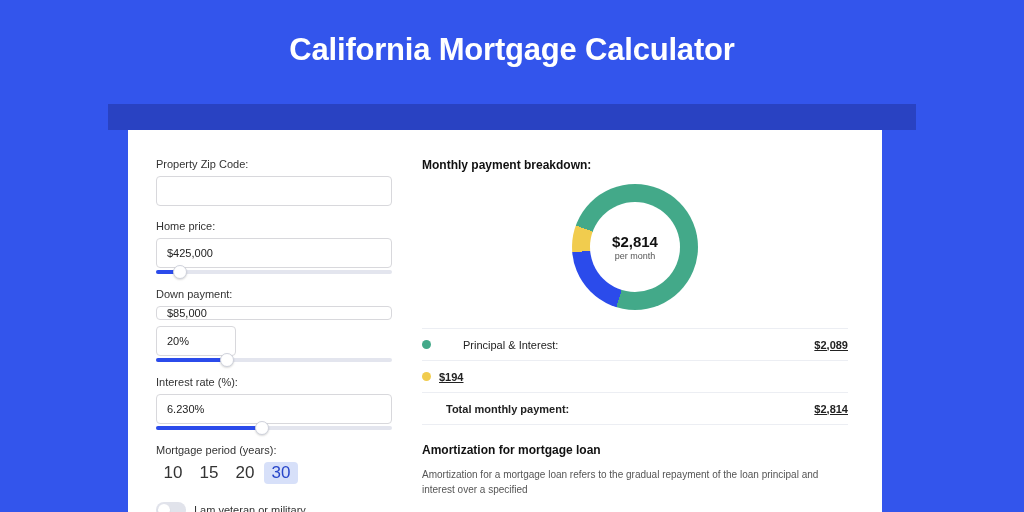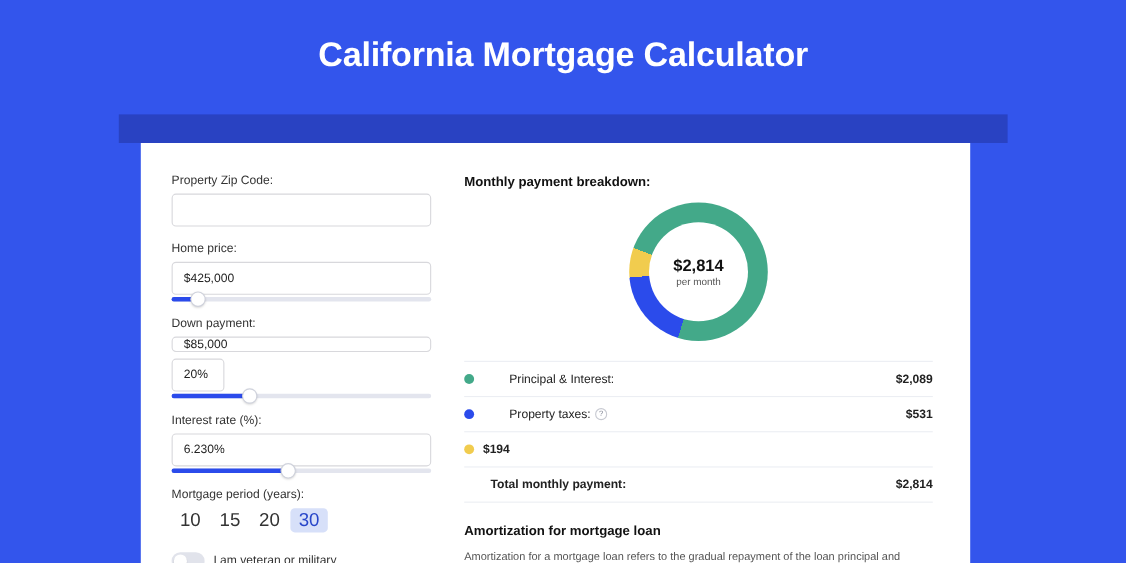--- a/index.html
+++ b/index.html
@@ -9,21 +9,21 @@
   .inner-band { position: absolute; left: 108px; right: 108px; top: 104px; height: 26px; background: #2942c2; }
   .card { position: absolute; left: 128px; right: 142px; top: 130px; bottom: 0; background: #fff; padding: 28px 34px 0 28px; display: flex; gap: 30px; justify-content: center; }
   .col-left { width: 236px; flex: 0 0 236px; }
   .col-right { flex: 1; min-width: 0; }
 
   .fld { margin-bottom: 14px; }
   .fld-label { font-size: 11px; color: #333; margin-bottom: 6px; display: block; }
   .input { width: 100%; height: 30px; border: 1px solid #d8d8dc; border-radius: 4px; background: #fff; padding: 0 10px; font-size: 11px; color: #222; }
   .row-dp { display: flex; gap: 6px; flex-direction: column; }
   .row-dp .input:first-child { flex: 1; }
-  .row-dp .input:last-child { width: 48px; }
+  .row-dp .input:last-child { width: 80px; }
 
   .slider { position: relative; height: 4px; background: #e3e5ee; border-radius: 2px; margin-top: 2px; }
   .slider .fill { position: absolute; height: 4px; background: #2b4beb; border-radius: 2px; left: 0; top: 0; }
   .slider .thumb { position: absolute; top: 50%; width: 14px; height: 14px; background: #fff; border: 1px solid #cfd2dc; border-radius: 50%; transform: translate(-50%, -50%); box-shadow: 0 1px 2px rgba(0,0,0,.15); }
 
   .period-btns { display: flex; gap: 2px; margin-top: 4px; }
   .p-btn { width: 34px; height: 22px; border: none; background: transparent; font-size: 17px; color: #333; border-radius: 4px; cursor: pointer; font-weight: 400; }
   .p-btn.active { background: #d7e0f9; color: #2846c9; }
 
   .vet-row { display: flex; align-items: center; gap: 8px; margin-top: 18px; }
@@ -36,21 +36,21 @@
   .donut { width: 126px; height: 126px; position: relative; border-radius: 50%; }
   .donut-hole { position: absolute; inset: 18px; background: #fff; border-radius: 50%; display: flex; flex-direction: column; align-items: center; justify-content: center; }
   .donut-amt { font-size: 15px; font-weight: 700; color: #111; }
   .donut-sub { font-size: 9px; color: #555; margin-top: 1px; }
 
   .legend { border-top: 1px solid #eceef3; }
   .lg-row { display: flex; align-items: center; height: 32px; border-bottom: 1px solid #eceef3; font-size: 11px; color: #222; }
   .lg-row.total { font-weight: 700; }
   .dot { width: 9px; height: 9px; border-radius: 50%; margin-right: 8px; flex: 0 0 9px; }
   .lg-label { flex: 1; display: flex; align-items: center; gap: 4px; padding-left: 24px; }
-  .lg-val { font-weight: 600; }
+  .lg-val { font-weight: 600; text-decoration: underline; }
   .help { width: 11px; height: 11px; border: 1px solid #c7c9d1; border-radius: 50%; display: inline-flex; align-items: center; justify-content: center; font-size: 7px; color: #8a8e9c; }
 
   .amort { margin-top: 18px; }
   .amort-title { font-size: 12px; font-weight: 700; color: #111; margin-bottom: 10px; }
   .amort-text { font-size: 10px; color: #555; line-height: 1.5; }
 </style>
 </head>
 <body>
 
 <div class="stage">
@@ -129,28 +129,20 @@
 
       <div class="legend">
         <div class="lg-row">
           <span class="dot" style="background:#43a989"></span>
           <span class="lg-label">
               <span>Principal &amp; Interest:</span>
             </span>
           <span class="lg-val">$2,089</span>
         </div>
         <div class="lg-row">
-          <span class="dot" style="background:#2b4beb"></span>
-          <span class="lg-label">
-            <span>Property taxes:</span>
-            <span class="help">?</span>
-          </span>
-          <span class="lg-val">$531</span>
-        </div>
-        <div class="lg-row">
           <span class="dot" style="background:#f1cc4e"></span>
           <span class="lg-val">$194</span>
         </div>
         <div class="lg-row total">
           <span class="lg-label">
               <span>Total monthly payment:</span>
             </span>
           <span class="lg-val">$2,814</span>
         </div>
       </div>

